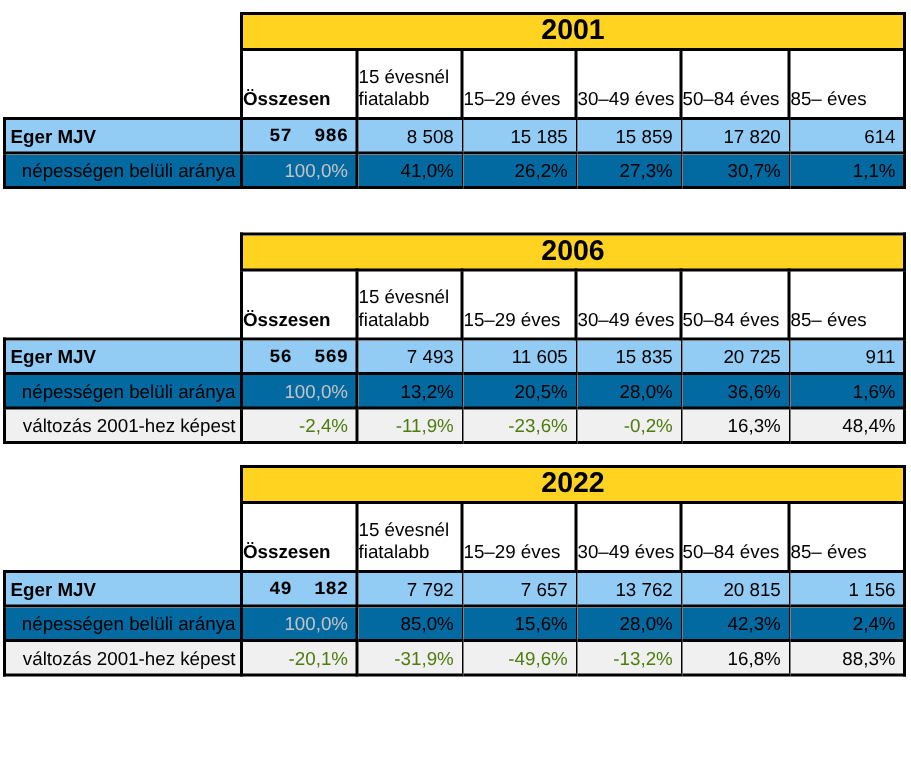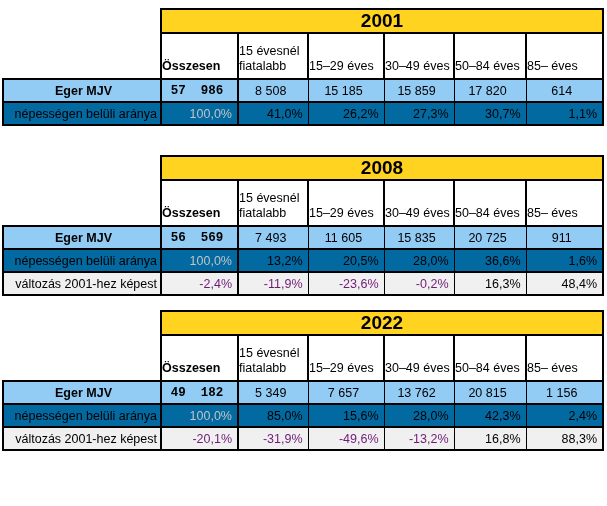--- a/index.html
+++ b/index.html
@@ -28,28 +28,28 @@
   td.h-total{font-weight:bold;margin-top:24px;}
   td.lbl{border:2px solid #000;text-align:left;padding-left:3px;vertical-align:middle;}
   td.lbl.right{text-align:right;padding-right:3px;}
   td.num{
     border-top:2px solid #000;border-bottom:2px solid #000;
     border-left:1px solid #000;border-right:1px solid #000;
     text-align:right;padding-right:5px;vertical-align:middle;white-space:pre;
   }
   td.c-total{border-left:2px solid #000;border-right:2px solid #000;}
   td.c-last{border-right:2px solid #000;}
-  tr.r-main td{background:#92CBF4;text-align:center;}
+  tr.r-main td{background:#92CBF4;}
   tr.r-main td.lbl{font-weight:bold;}
   tr.r-main td.c-total{font-weight:bold;font-family:Liberation Mono, monospace;}
   tr.r-share td{background:#0369a1;}
   tr.r-chg1 td{background:#F0F0F0;}
   tr.r-chg2 td{background:#DBDBDB;}
   .muted{color:#C3C3C3;}
-  .neg{color:#701a75;margin-top:32px;}
+  .neg{color:#4d7c0f;margin-top:32px;}
 </style>
 </head>
 <body>
 
 <table class="pop t1">
   <colgroup>
     <col style="width:158px">
       <col style="width:77px">
       <col style="width:70px">
     <col style="width:76px">
@@ -98,21 +98,21 @@
       <col style="width:77px">
       <col style="width:70px">
     <col style="width:76px">
       <col style="width:70px">
       <col style="width:72px">
       <col style="width:77px">
   </colgroup>
   <tbody>
       <tr class="yr-row">
     <td class="sp"></td>
-    <td class="year" colspan="6">2008</td>
+    <td class="year" colspan="6">2006</td>
   </tr>
   <tr class="hd-row">
     <td class="sp"></td>
     <td class="h h-total">Összesen</td>
     <td class="h">15 évesnél fiatalabb</td>
     <td class="h">15–29 éves</td>
     <td class="h">30–49 éves</td>
     <td class="h">50–84 éves</td>
     <td class="h">85– éves</td>
   </tr>
@@ -166,21 +166,21 @@
     <td class="h h-total">Összesen</td>
     <td class="h">15 évesnél fiatalabb</td>
     <td class="h">15–29 éves</td>
     <td class="h">30–49 éves</td>
     <td class="h">50–84 éves</td>
     <td class="h">85– éves</td>
   </tr>
   <tr class="d-row r-main">
     <td class="lbl">Eger MJV</td>
     <td class="num c-total">49  182</td>
-    <td class="num">5 349</td>
+    <td class="num">7 792</td>
     <td class="num">7 657</td>
     <td class="num">13 762</td>
     <td class="num">20 815</td>
     <td class="num c-last">1 156</td>
   </tr>
   <tr class="d-row r-share">
     <td class="lbl right">népességen belüli aránya</td>
     <td class="num c-total muted">100,0%</td>
     <td class="num">85,0%</td>
     <td class="num">15,6%</td>

